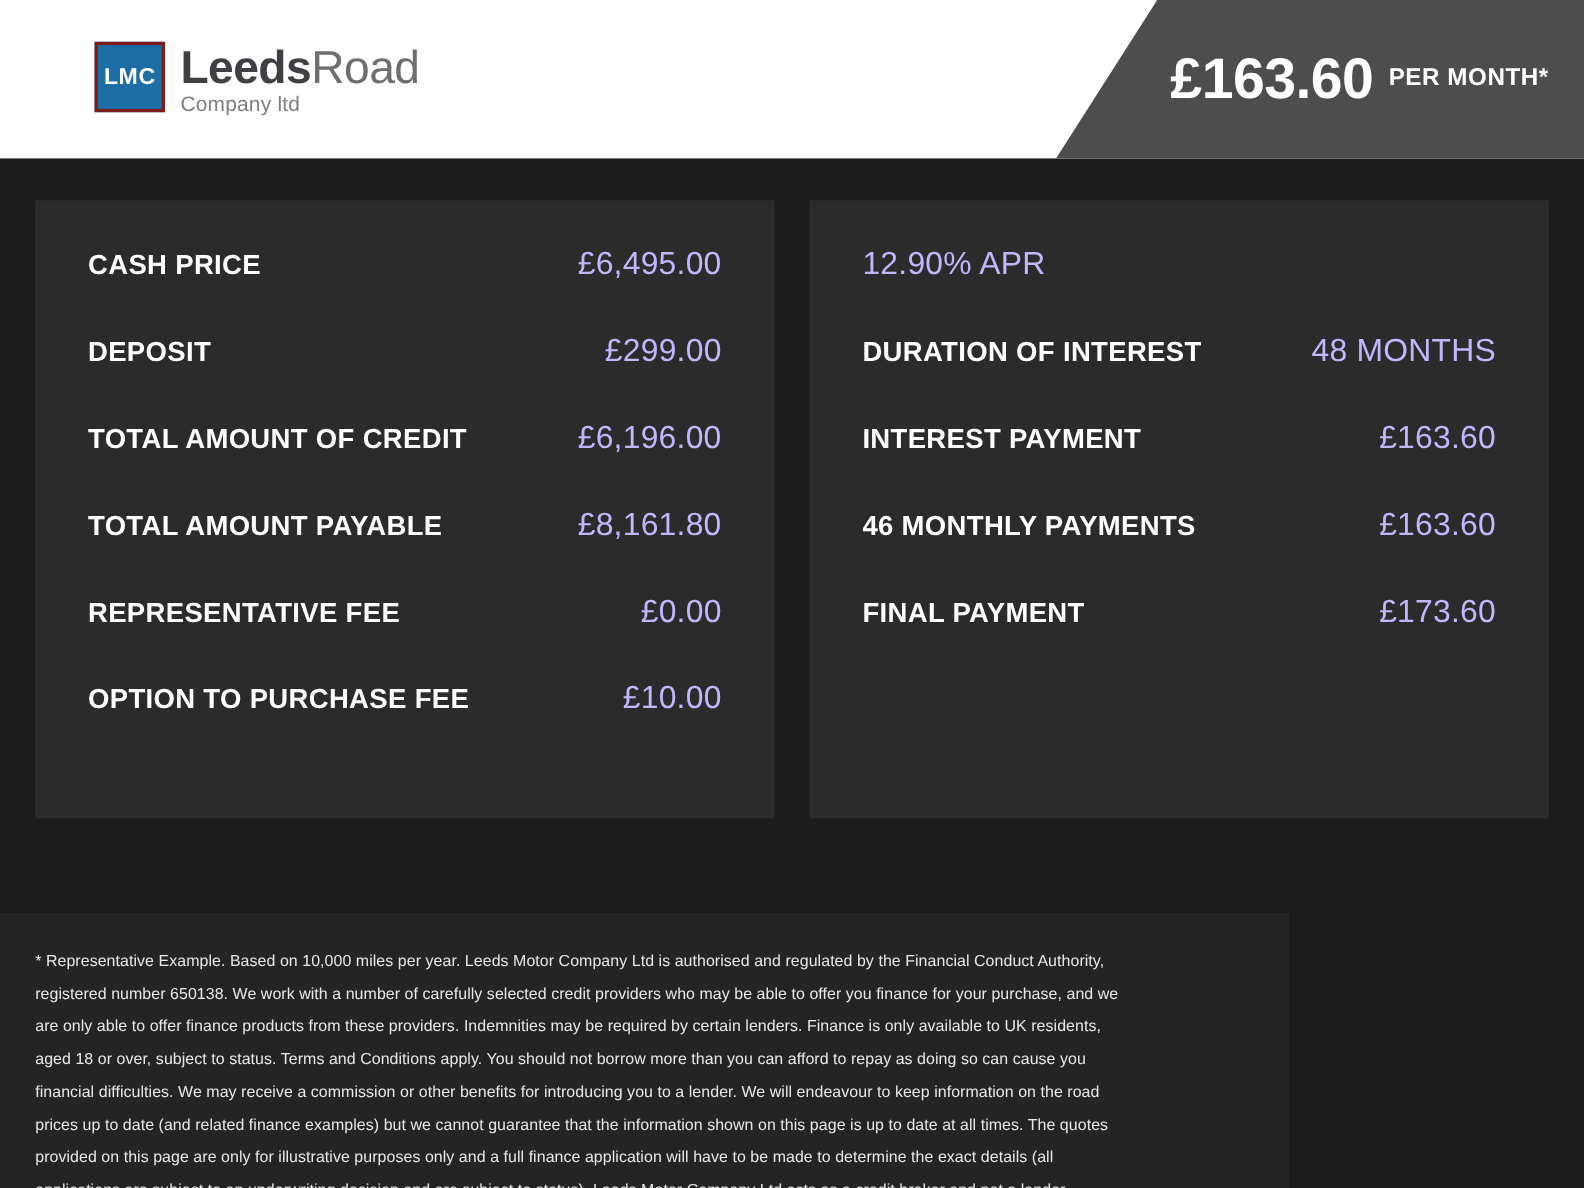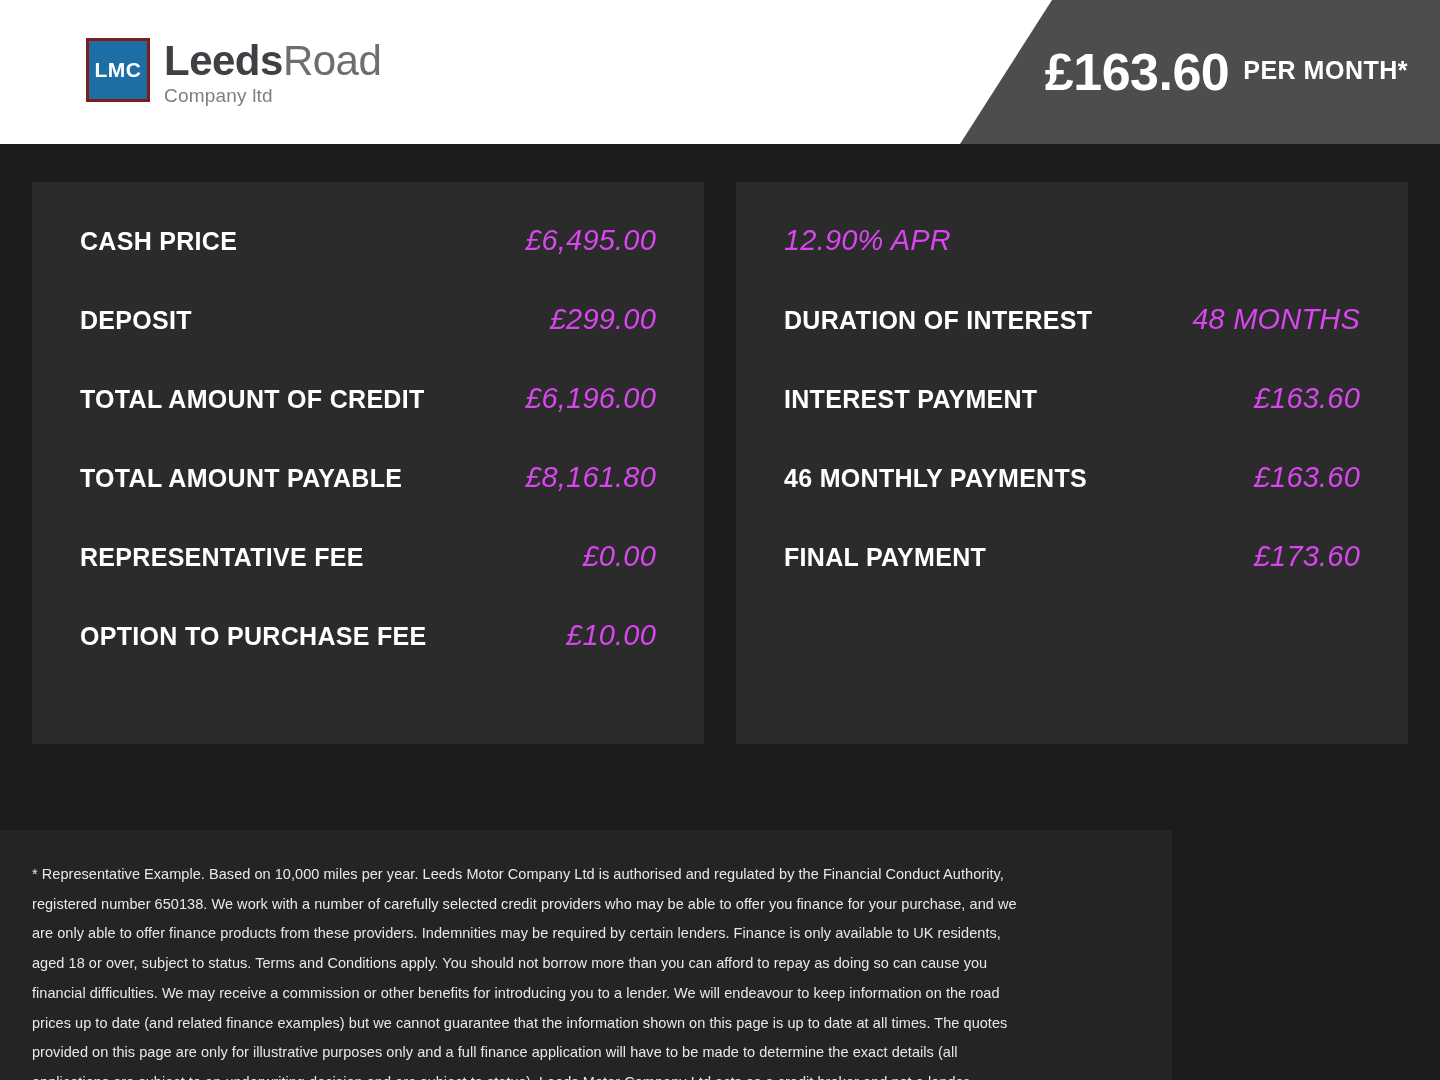--- a/index.html
+++ b/index.html
@@ -47,21 +47,21 @@
     padding-right: 32px;
     color: #ffffff;
   }
   .price-amount {
     font-size: 52px;
     font-weight: bold;
     letter-spacing: -0.5px;
     line-height: 1;
   }
   .price-period {
-    font-size: 25px;
+    font-size: 22px;
     font-weight: bold;
     letter-spacing: 0.5px;
     margin-left: 14px;
     padding-bottom: 4px;
   }
 
   .logo {
     position: absolute;
     left: 86px;
     top: 38px;
@@ -127,25 +127,24 @@
     height: 79px;
   }
   .row-label {
     color: #ffffff;
     font-size: 25px;
     font-weight: bold;
     letter-spacing: 0.3px;
     white-space: nowrap;
   }
   .row-value {
-    color: #d946ef;
+    color: #c4b5fd;
     font-size: 29px;
     letter-spacing: 0.2px;
     white-space: nowrap;
-    font-style: italic;
   }
 
   
   .footer {
     position: absolute;
     left: 0;
     bottom: 0;
     width: 1172px;
     height: 250px;
     background: #242424;

